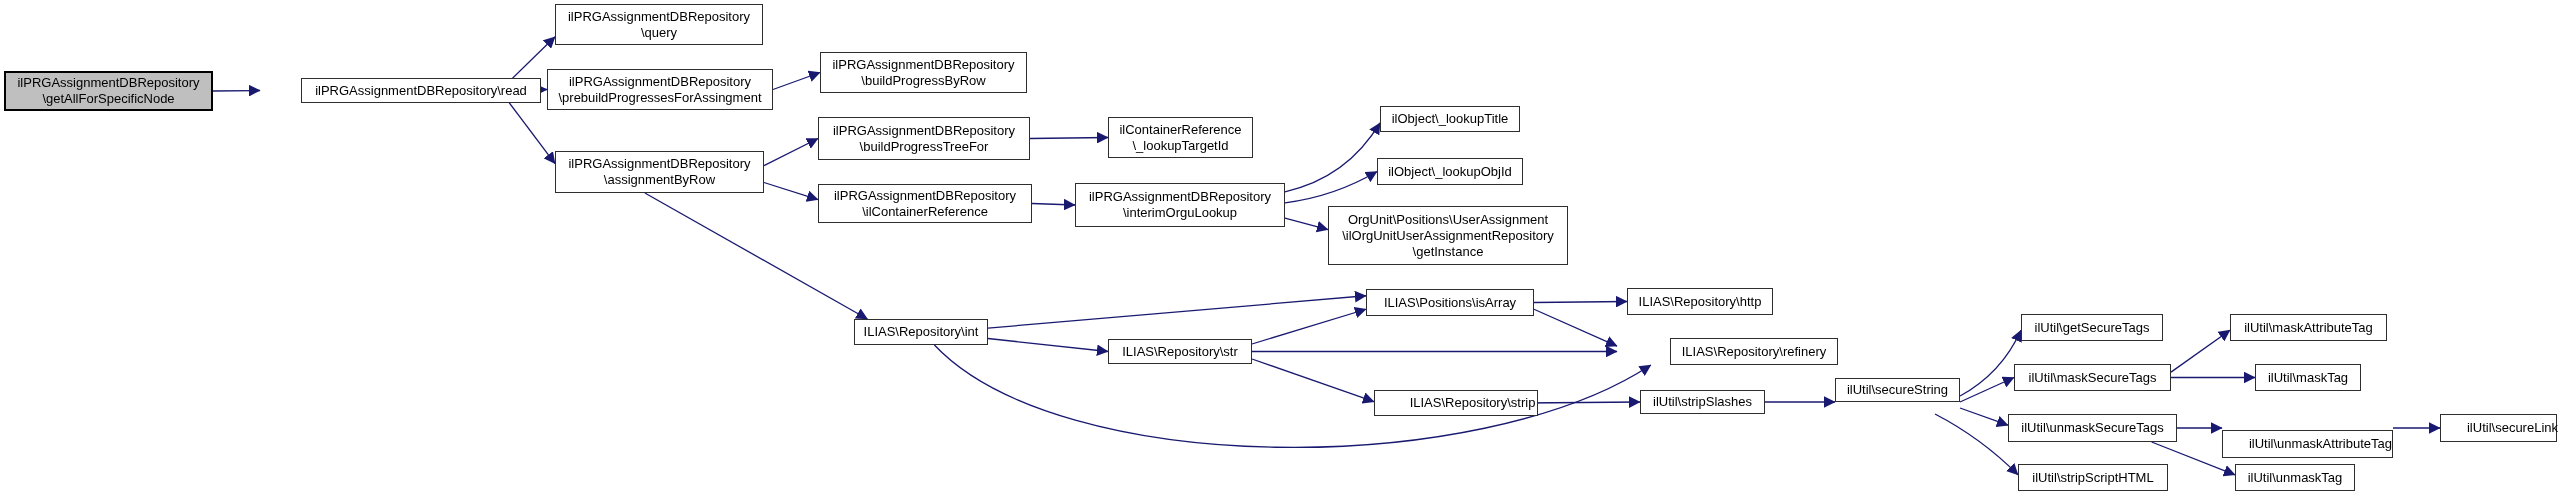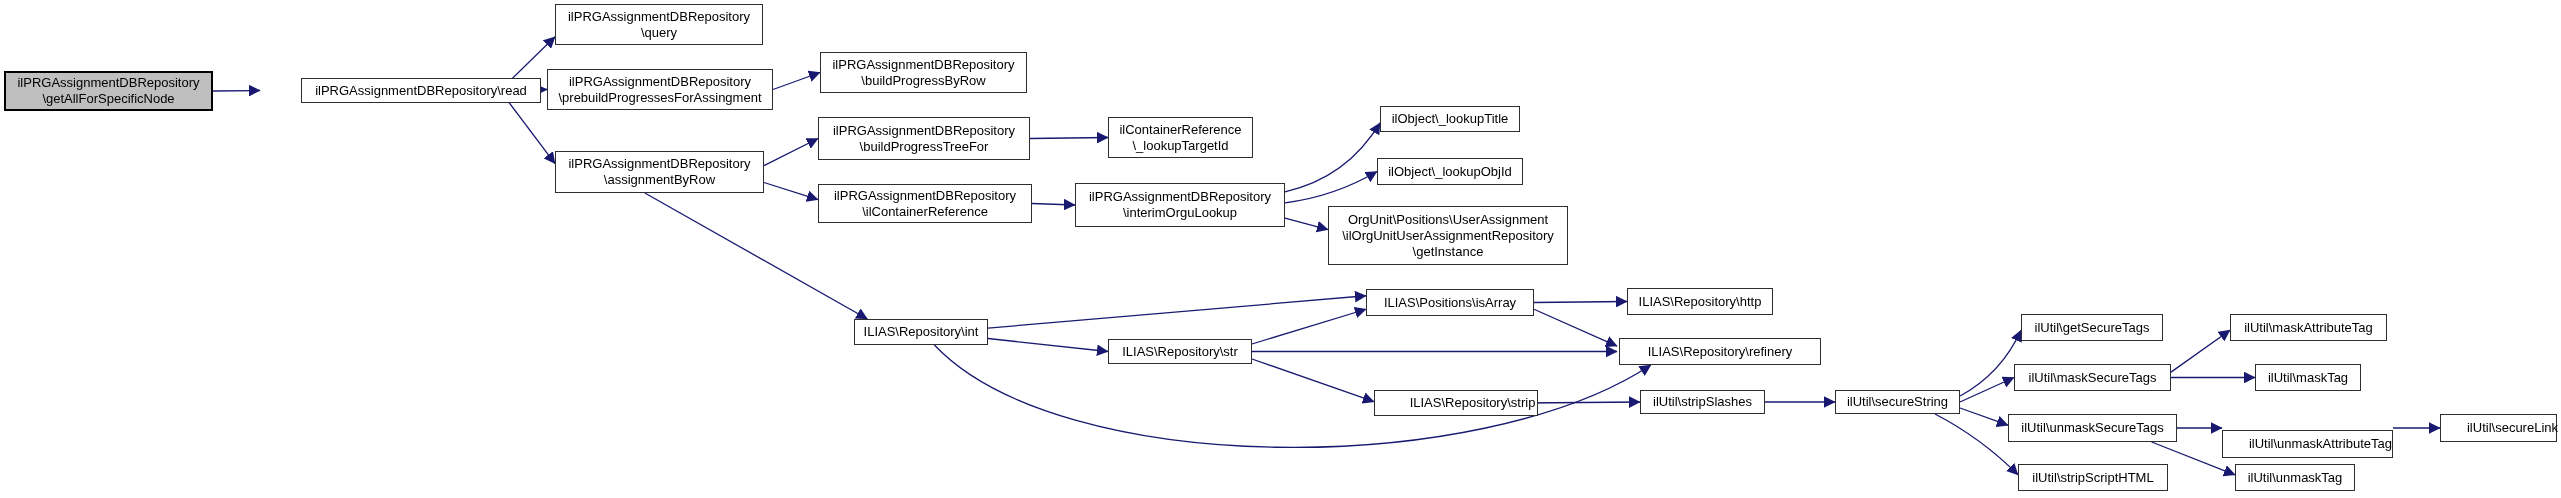--- a/index.html
+++ b/index.html
@@ -146,30 +146,30 @@
       </div>
       <div class="node" style="left: 1108px; top: 339px; width: 144px; height: 25px;">
         <div>ILIAS\Repository\str</div>
       </div>
       <div class="node" style="left: 1366px; top: 289px; width: 168px; height: 27px;">
         <div>ILIAS\Positions\isArray</div>
       </div>
       <div class="node" style="left: 1627px; top: 288px; width: 146px; height: 27px;">
         <div>ILIAS\Repository\http</div>
       </div>
-      <div class="node" style="left: 1619px; top: 338px; width: 202px; height: 27px;">
+      <div class="node" style="left: 1670px; top: 338px; width: 168px; height: 27px;">
         <div>ILIAS\Repository\refinery</div>
       </div>
       <div class="node" style="left: 1374px; top: 390px; width: 164px; height: 26px; padding-left: 33px;">
         <div>ILIAS\Repository\strip</div>
       </div>
       <div class="node" style="left: 1640px; top: 390px; width: 125px; height: 24px;">
         <div>ilUtil\stripSlashes</div>
       </div>
-      <div class="node" style="left: 1835px; top: 390px; width: 125px; height: 24px;">
+      <div class="node" style="left: 1835px; top: 378px; width: 125px; height: 24px;">
         <div>ilUtil\secureString</div>
       </div>
       <div class="node" style="left: 2021px; top: 314px; width: 142px; height: 27px;">
         <div>ilUtil\getSecureTags</div>
       </div>
       <div class="node" style="left: 2230px; top: 314px; width: 157px; height: 27px;">
         <div>ilUtil\maskAttributeTag</div>
       </div>
       <div class="node" style="left: 2014px; top: 364px; width: 157px; height: 27px;">
         <div>ilUtil\maskSecureTags</div>

